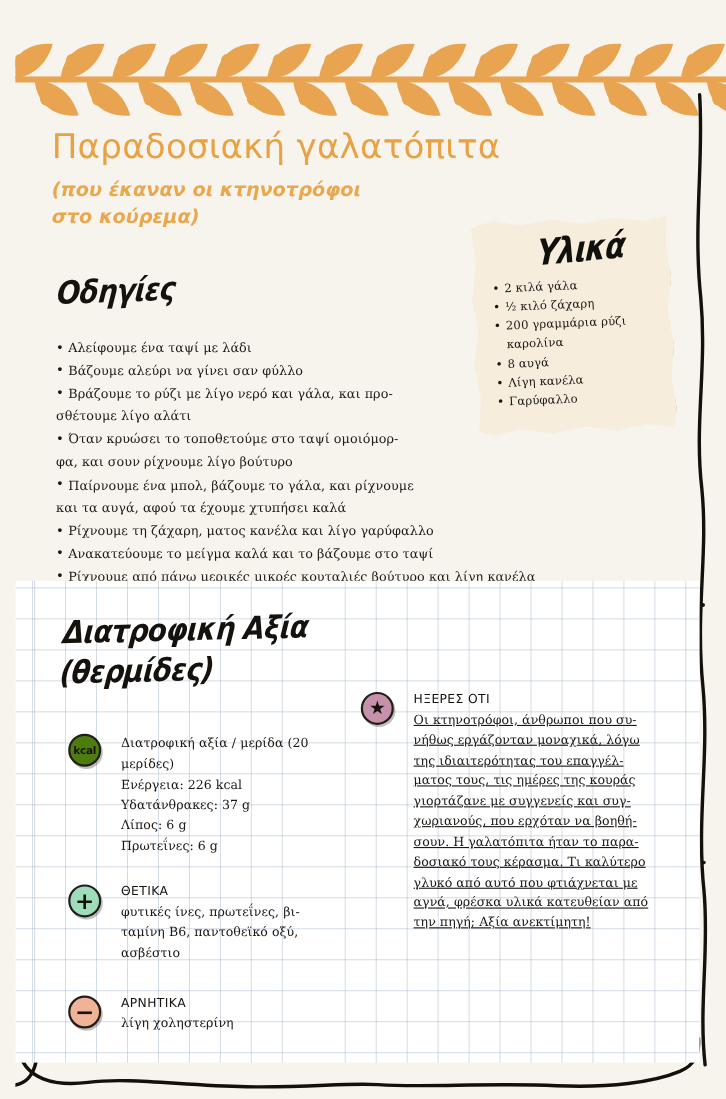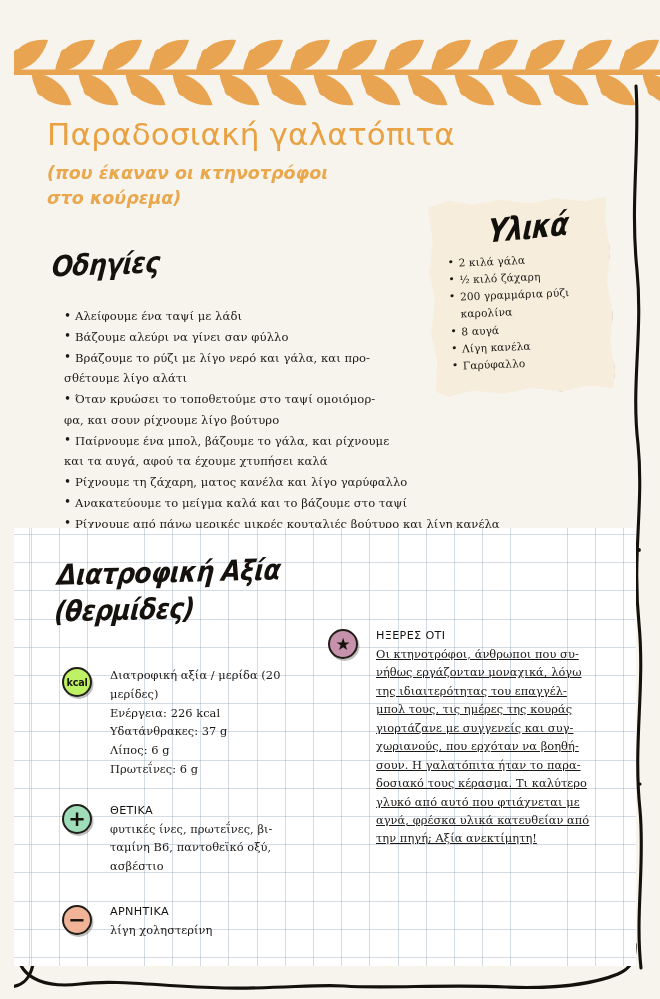--- a/index.html
+++ b/index.html
@@ -103,21 +103,21 @@
     left: 38px;
     font-size: 25px;
     transform: rotate(-2.2deg) skewX(-7deg) scaleY(1.16);
     transform-origin: left center;
   }
 
   
   .steps {
     position: absolute;
     top: 306px;
-    left: 50px;
+    left: 37px;
     width: 480px;
     list-style: none;
   }
   .steps li {
     font-family: "DejaVu Serif", serif;
     font-size: 11.6px;
     line-height: 1.79;
     color: #1c1a17;
     padding-left: 11px;
     position: relative;
@@ -238,21 +238,21 @@
     top: 1px;
     width: 30px;
     height: 30px;
     border-radius: 50%;
     border: 2.2px solid #211d18;
     display: flex;
     align-items: center;
     justify-content: center;
     box-shadow: 1.5px 2px 0 rgba(30,25,18,0.28);
   }
-  .badge.kcal  { background: #bef264; }
+  .badge.kcal  { background: #4d7c0f; }
   .badge.plus  { background: #9fdcb9; }
   .badge.minus { background: #f0b397; }
   .badge.walk  { background: #93d1d0; }
   .badge.star  { background: #c691ab; }
 
   .badge-label {
     font-family: "DejaVu Sans", sans-serif;
     font-size: 9.6px;
     font-weight: bold;
     color: #1a1610;
@@ -476,21 +476,21 @@
 
     <div class="nut-block" style="margin-top:22px">
       <div class="badge star">
         <span class="badge-glyph">★</span>
       </div>
       <div class="nut-head">ΗΞΕΡΕΣ ΟΤΙ</div>
       <div class="nut-para" id="dyk-lines">
           <span class="ln">Οι κτηνοτρόφοι, άνθρωποι που συ-</span>
           <span class="ln">νήθως εργάζονταν μοναχικά, λόγω</span>
           <span class="ln">της ιδιαιτερότητας του επαγγέλ-</span>
-          <span class="ln">μπολ τους, τις ημέρες της κουράς</span>
+          <span class="ln">ματος τους, τις ημέρες της κουράς</span>
           <span class="ln">γιορτάζανε με  συγγενείς και συγ-</span>
           <span class="ln">χωριανούς, που ερχόταν να βοηθή-</span>
           <span class="ln">σουν. Η γαλατόπιτα ήταν το παρα-</span>
           <span class="ln">δοσιακό τους κέρασμα. Τι καλύτερο</span>
           <span class="ln">γλυκό από αυτό που φτιάχνεται με</span>
           <span class="ln">αγνά, φρέσκα υλικά κατευθείαν από</span>
           <span class="ln">την πηγή; Αξία ανεκτίμητη!</span>
         </div>
     </div>
 

